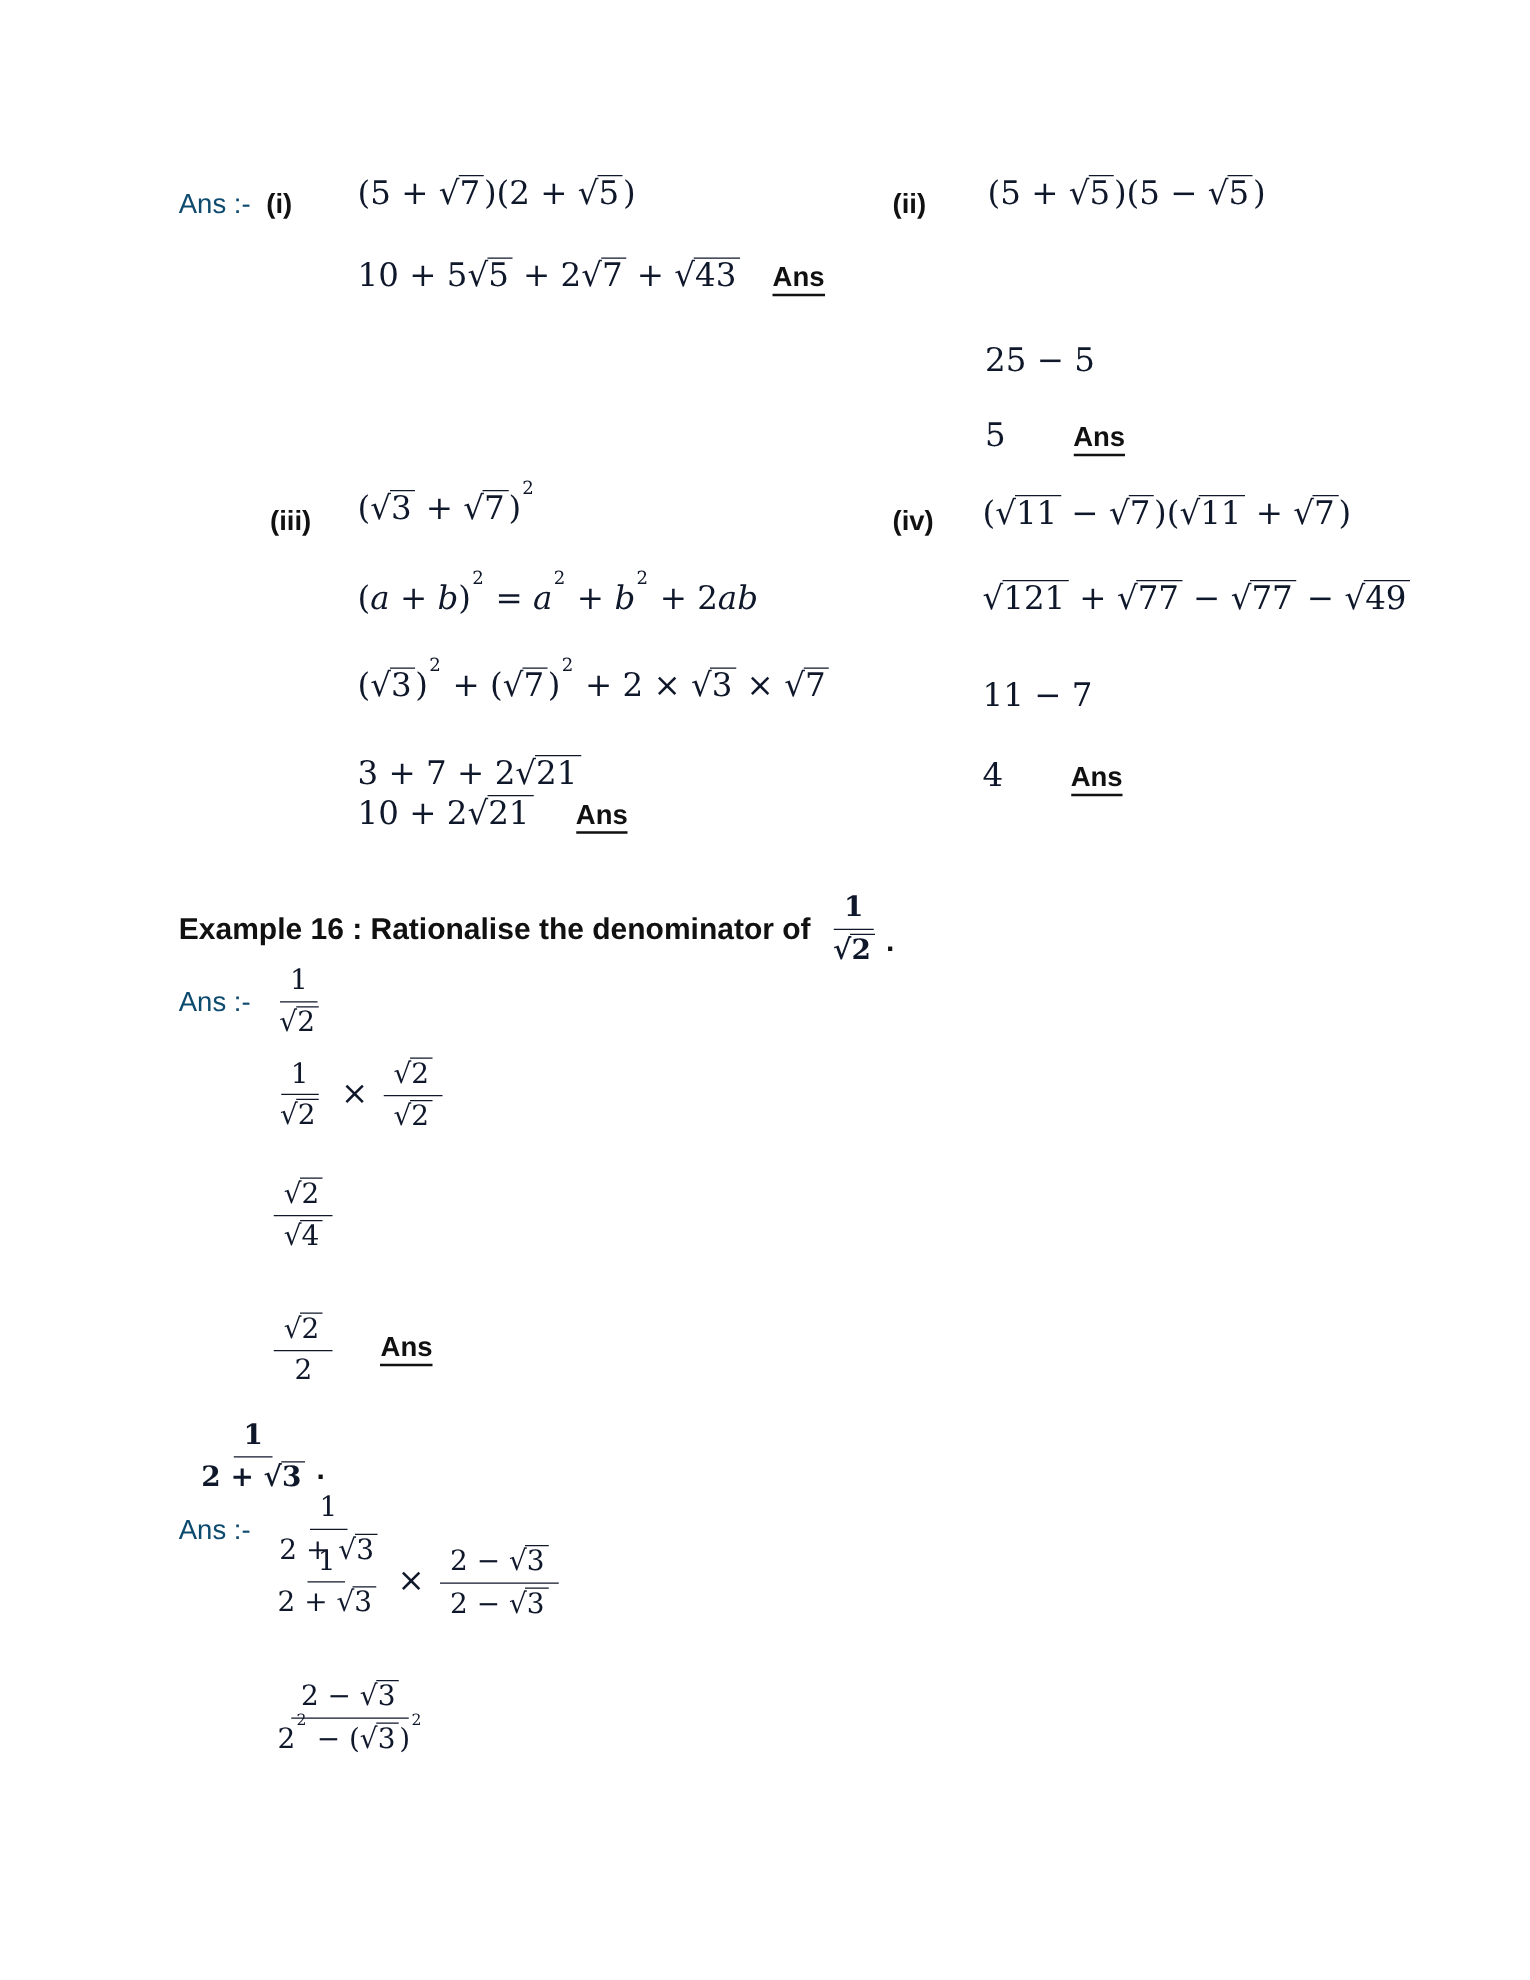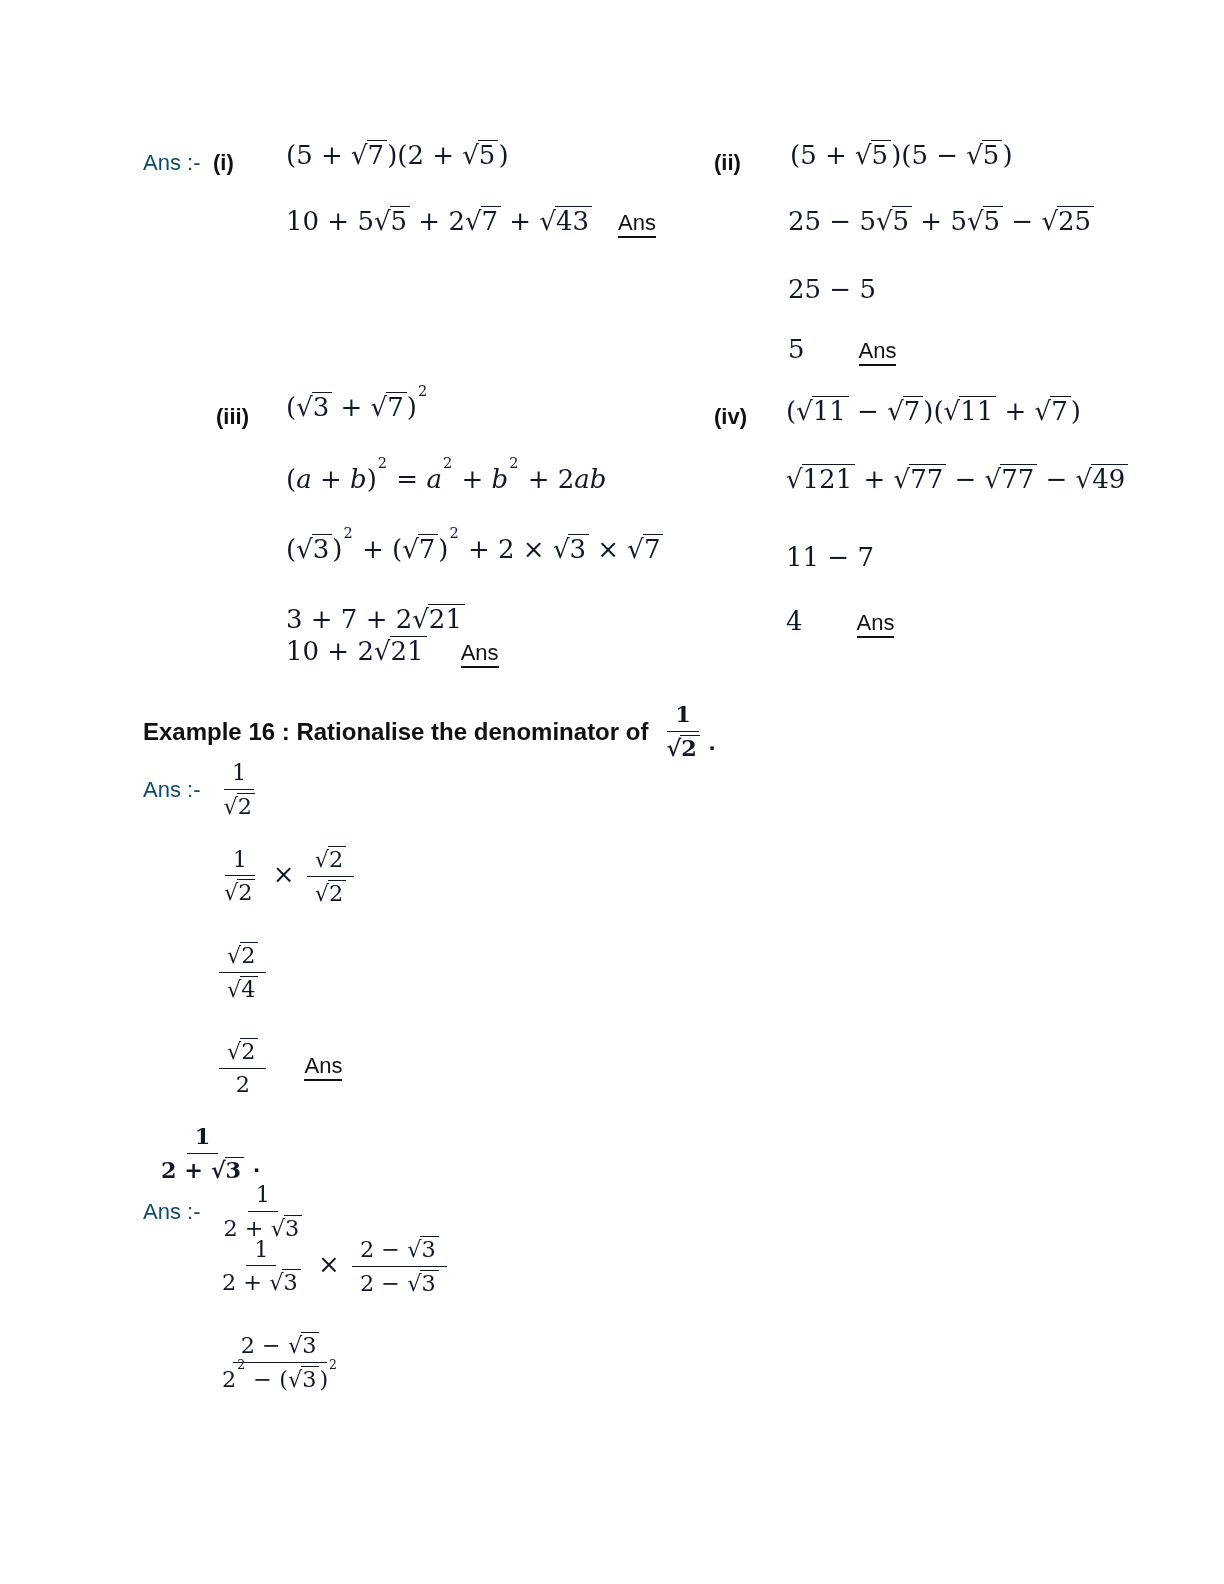--- a/index.html
+++ b/index.html
@@ -5,60 +5,59 @@
   html,body{ margin:0; padding:0; background:#e8e8e8; }
   .page{
     position:relative; width:1224px; height:1584px; margin:0 auto;
     background:#ffffff; color:#161616; overflow:hidden;
   }
   .row{ position:absolute; white-space:nowrap; }
   .plain{ font-family:"Liberation Sans", sans-serif; font-size:22px; color:#0c4a6e; }
   .label{ font-family:"Liberation Sans", sans-serif; font-size:22px; font-weight:bold; color:#111; }
   .heading{ font-family:"Liberation Sans", sans-serif; font-size:24px; font-weight:bold; color:#111; }
   .ans{
-    font-family:"Liberation Sans", sans-serif; font-size:22px; font-weight:normal; color:#111;
+    font-family:"Liberation Sans", sans-serif; font-size:22px; font-weight:bold; color:#111;
     border-bottom:2.5px solid #111; padding-bottom:1px; line-height:1.1;
   }
   .math{ font-family:"DejaVu Serif","Liberation Serif",serif; font-size:26px; line-height:1.2; color:#0f172a; }
   .math i{ font-style:italic; }
   .math sup{ font-size:0.56em; position:relative; top:-0.72em; line-height:0; margin:0 1px; }
   .sqrt{ white-space:nowrap; }
   .rsign{ display:inline-block; line-height:1.05; }
   .rad{
     display:inline-block; line-height:1.05;
     border-top:1.5px solid currentColor; padding:1px 3px 0 1px; margin-left:-1px;
   }
   .frac{
     display:inline-flex; flex-direction:column; align-items:center;
     vertical-align:middle; text-align:center;
     font-size:0.86em; line-height:1.15; margin:0 4px;
   }
   .frac > .num{ border-bottom:1.5px solid currentColor; padding:0 8px 3px; }
   .frac > .den{ padding:3px 5px 0; }
   .flexb{ display:flex; align-items:baseline; }
-  .flexc{ display:flex; align-items:center; }
+  .flexc{ display:flex; align-items:center;margin-top:12px; }
   .period{ align-self:flex-end; padding-bottom:5px; }
   .hfrac{ margin-left:9px; }
 </style>
 </head>
 <body>
 
 <div class="page">
 
   <div class="row plain" style="left:143px; top:150px">Ans :-</div>
   <div class="row label" style="left:213px; top:150px">(i)</div>
   <div class="row math" style="left:286px; top:140px">(5 + <span class="sqrt"><span class="rsign">√</span><span class="rad">7</span></span>)(2 + <span class="sqrt"><span class="rsign">√</span><span class="rad">5</span></span>)</div>
   <div class="row flexb" style="left:286px; top:206px">
     <span class="math">10 + 5<span class="sqrt"><span class="rsign">√</span><span class="rad">5</span></span> + 2<span class="sqrt"><span class="rsign">√</span><span class="rad">7</span></span> + <span class="sqrt"><span class="rsign">√</span><span class="rad">43</span></span></span>
     <span class="ans" style="margin-left:26px">Ans</span>
   </div>
 
   <div class="row label" style="left:714px; top:150px">(ii)</div>
   <div class="row math" style="left:790px; top:140px">(5 + <span class="sqrt"><span class="rsign">√</span><span class="rad">5</span></span>)(5 − <span class="sqrt"><span class="rsign">√</span><span class="rad">5</span></span>)</div>
-  <div class="row math" style="left:788px; top:206px">25 − 5<span class="sqrt"><span class="rsign">√</span><span class="rad">5</span></span> + 5<span class="sqrt"><span class="rsign">√</span><span class="rad">5</span></span> − <span class="sqrt"><span class="rsign">√</span><span class="rad">25</span></span></div>
   <div class="row math" style="left:788px; top:274px">25 − 5</div>
   <div class="row flexb" style="left:788px; top:334px">
     <span class="math">5</span>
     <span class="ans" style="margin-left:54px">Ans</span>
   </div>
 
   <div class="row label" style="left:216px; top:404px">(iii)</div>
   <div class="row math" style="left:286px; top:392px">(<span class="sqrt"><span class="rsign">√</span><span class="rad">3</span></span> + <span class="sqrt"><span class="rsign">√</span><span class="rad">7</span></span>)<sup>2</sup></div>
   <div class="row math" style="left:286px; top:464px">(<i>a</i> + <i>b</i>)<sup>2</sup> = <i>a</i><sup>2</sup> + <i>b</i><sup>2</sup> + 2<i>ab</i></div>
   <div class="row math" style="left:286px; top:534px">(<span class="sqrt"><span class="rsign">√</span><span class="rad">3</span></span>)<sup>2</sup> + (<span class="sqrt"><span class="rsign">√</span><span class="rad">7</span></span>)<sup>2</sup> + 2 × <span class="sqrt"><span class="rsign">√</span><span class="rad">3</span></span> × <span class="sqrt"><span class="rsign">√</span><span class="rad">7</span></span></div>

